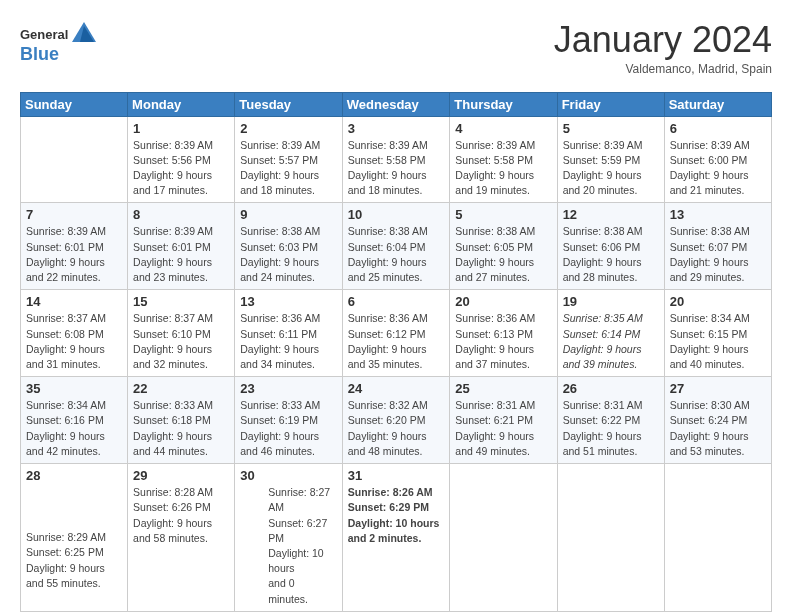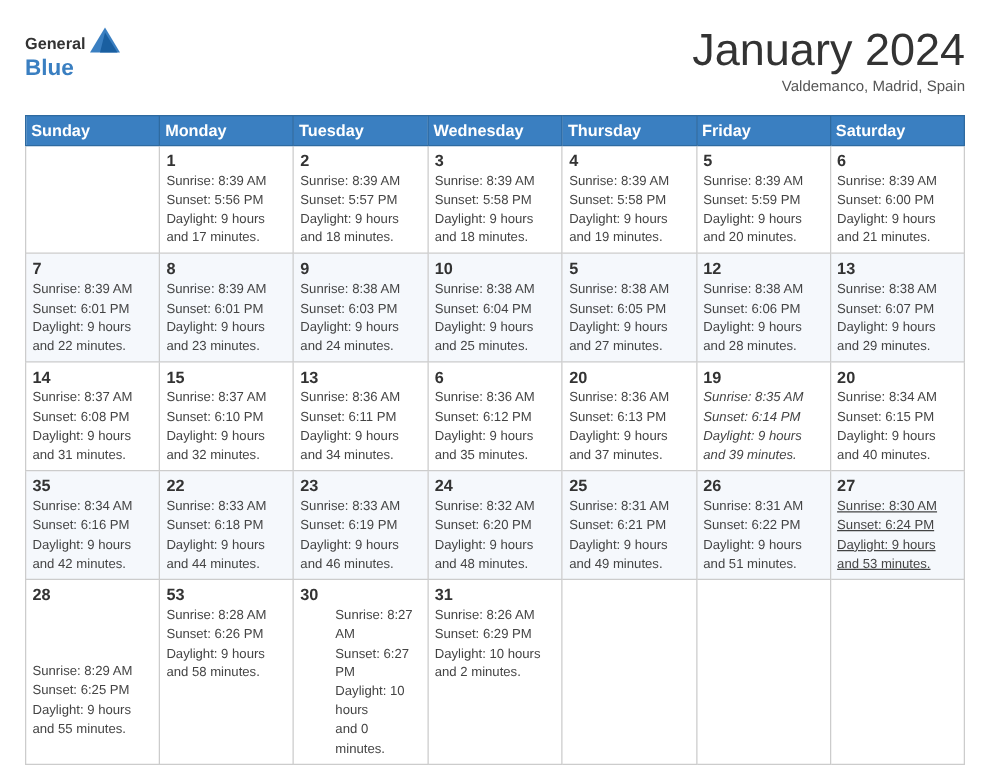--- a/index.html
+++ b/index.html
@@ -295,51 +295,51 @@
         </td>
         <td>
           <span class="day-number">26</span>
           <div class="day-info" style="white-space: pre-line;">Sunrise: 8:31 AM
 Sunset: 6:22 PM
 Daylight: 9 hours
 and 51 minutes.</div>
         </td>
         <td>
           <span class="day-number">27</span>
-          <div class="day-info" style="white-space: pre-line; text-decoration: underline;">Sunrise: 8:30 AM
+          <div class="day-info" style="white-space: pre-line;">Sunrise: 8:30 AM
 Sunset: 6:24 PM
 Daylight: 9 hours
 and 53 minutes.</div>
         </td>
       </tr>
       <tr>
         <td>
           <span class="day-number">28</span>
           <div class="day-info" style="white-space: pre-line; margin-top: 47px;">Sunrise: 8:29 AM
 Sunset: 6:25 PM
 Daylight: 9 hours
 and 55 minutes.</div>
         </td>
         <td>
-          <span class="day-number">53</span>
+          <span class="day-number">29</span>
           <div class="day-info" style="white-space: pre-line;">Sunrise: 8:28 AM
 Sunset: 6:26 PM
 Daylight: 9 hours
 and 58 minutes.</div>
         </td>
         <td>
           <span class="day-number">30</span>
           <div class="day-info" style="white-space: pre-line; margin-left: 28px;">Sunrise: 8:27 AM
 Sunset: 6:27 PM
 Daylight: 10 hours
 and 0 minutes.</div>
         </td>
         <td>
           <span class="day-number">31</span>
-          <div class="day-info" style="white-space: pre-line;">Sunrise: 8:26 AM
+          <div class="day-info" style="white-space: pre-line; font-weight: bold;">Sunrise: 8:26 AM
 Sunset: 6:29 PM
 Daylight: 10 hours
 and 2 minutes.</div>
         </td>
         <td class="empty-cell"></td>
         <td class="empty-cell"></td>
         <td class="empty-cell"></td>
       </tr>
     </tbody>
 </table>

